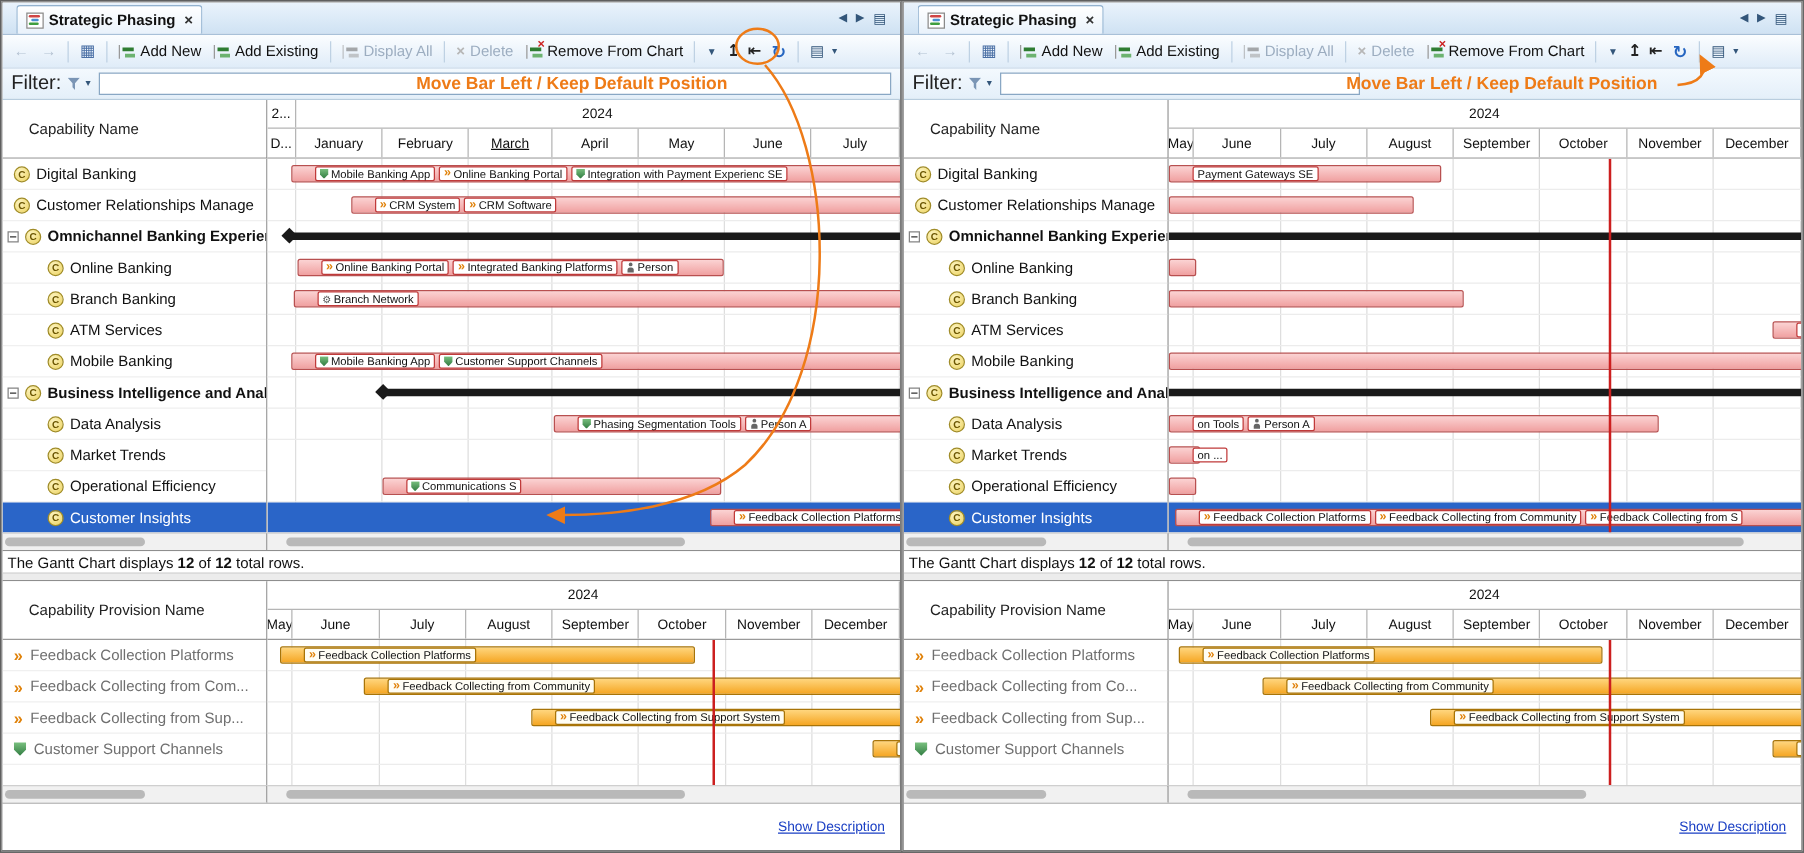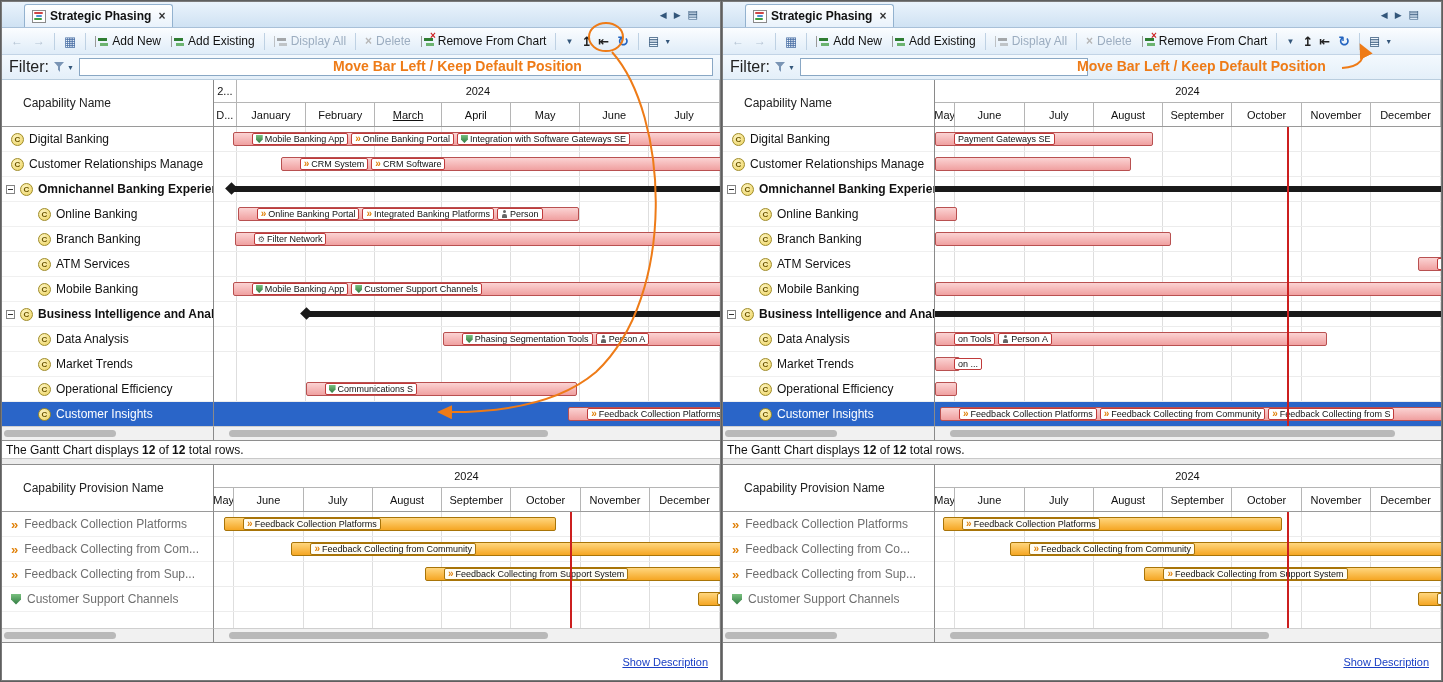--- a/index.html
+++ b/index.html
@@ -3,21 +3,21 @@
 <meta charset="utf-8">
 <style>
 *{box-sizing:border-box;margin:0;padding:0}
 body{background:#777;font-family:"Liberation Sans","DejaVu Sans",sans-serif}
 .stage{position:relative;width:1443px;height:682px;background:#5f5f5f;font-size:12px;color:#111;overflow:hidden}
 .panel{position:absolute;top:1px;height:680px;background:#fff;border:1px solid #7a7a7a;display:flex;flex-direction:column;overflow:hidden}
 #panelL{left:1px;width:720px}
 #panelR{left:722px;width:720px}
 
 
-.tabbar{height:26px;flex:0 0 26px;background:linear-gradient(#eaf3fc,#cfe2f3);border-bottom:1px solid #a8c0d8;display:flex;align-items:flex-end;padding:0 22px}
+.tabbar{height:26px;flex:0 0 26px;background:linear-gradient(#eaf3fc,#cfe2f3);border-bottom:1px solid #a8c0d8;display:flex;align-items:flex-end;padding:0 11px}
 .tab{height:23px;display:flex;align-items:center;gap:4px;padding:0 7px;background:linear-gradient(#ffffff,#e9f2fb);border:1px solid #93b2cf;border-bottom:none;border-radius:3px 3px 0 0;font-weight:bold;font-size:12px;white-space:nowrap}
 .tab-close{color:#333;font-size:12px;margin-left:3px}
 .tab-right{margin-left:auto;display:flex;gap:7px;align-items:center;color:#33567a;font-size:9px;padding-bottom:6px}
 .tab-right .tl{font-size:11px}
 .tab-ic{width:14px;height:13px;background:#fff;border:1px solid #8a8a8a;display:flex;flex-direction:column;justify-content:center;gap:1px;padding:1px 1px;flex:0 0 auto}
 .tab-ic i{height:2px;border-radius:1px;display:block}
 .tab-ic i:nth-child(1){background:#d04545;width:9px}
 .tab-ic i:nth-child(2){background:#4a8fd0;width:6px;margin-left:2px}
 .tab-ic i:nth-child(3){background:#3f9e3f;width:8px}
 
@@ -253,21 +253,21 @@
               <span class="blabel">
                 <span class="bic-shield"></span>
                 <span>Mobile Banking App</span>
               </span>
               <span class="blabel">
                 <span class="bic-chev">»</span>
                 <span>Online Banking Portal</span>
               </span>
               <span class="blabel">
                 <span class="bic-shield"></span>
-                <span>Integration with Software Gateways SE</span>
+                <span>Integration with Payment Experienc SE</span>
               </span>
             </div>
           </div>
           <div class="crow" style="top: 25px;">
             <div class="bar pink" style="left: 13.2%; width: 90%;">
               <span class="blabel">
                 <span class="bic-chev">»</span>
                 <span>CRM System</span>
               </span>
               <span class="blabel">
@@ -294,21 +294,21 @@
               <span class="blabel">
                 <span class="bic-person"></span>
                 <span>Person</span>
               </span>
             </div>
           </div>
           <div class="crow" style="top: 100px;">
             <div class="bar pink" style="left: 4.1%; width: 100%;">
               <span class="blabel">
                 <span class="bic-gear">⚙</span>
-                <span>Filter Network</span>
+                <span>Branch Network</span>
               </span>
             </div>
           </div>
           <div class="crow" style="top: 125px;"></div>
           <div class="crow" style="top: 150px;">
             <div class="bar pink" style="left: 3.7%; width: 100%;">
               <span class="blabel">
                 <span class="bic-shield"></span>
                 <span>Mobile Banking App</span>
               </span>

